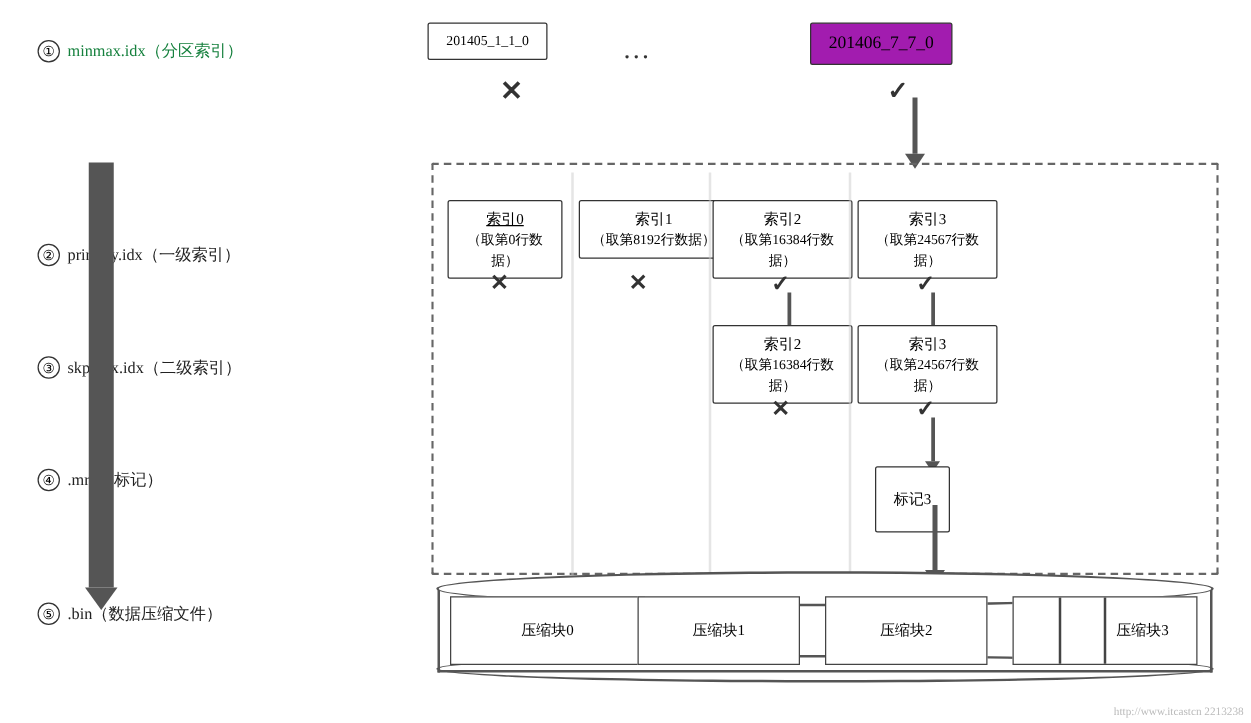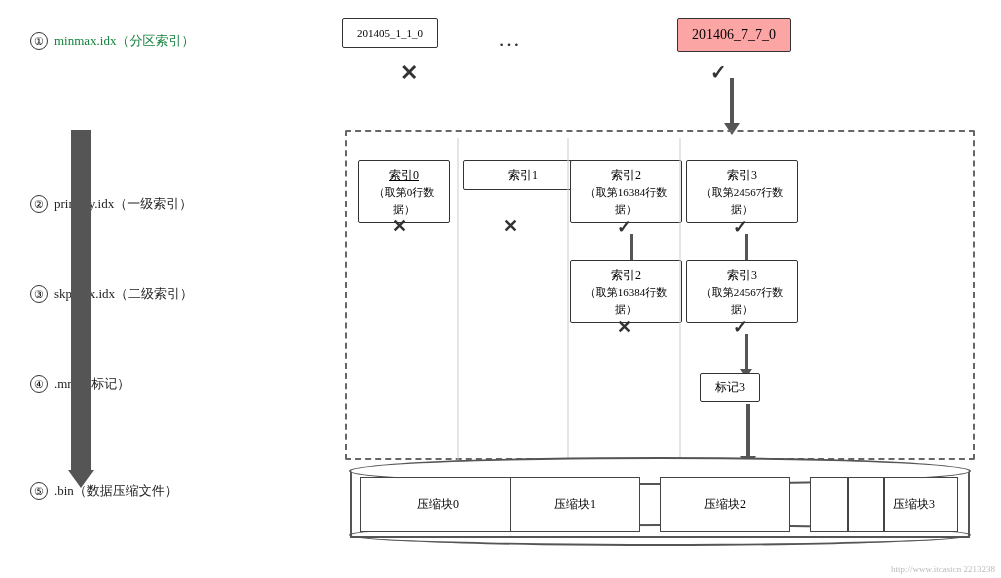--- a/index.html
+++ b/index.html
@@ -54,21 +54,21 @@
     <div style="width:20px; height:340px; background:#555;"></div>
     <div style="width:0;height:0;border-left:13px solid transparent;border-right:13px solid transparent;border-top:18px solid #555;"></div>
   </div>
 
   <div style="position:absolute; left:342px; top:18px; border:1.5px solid #333; padding:8px 14px; background:#fff; font-size:11px; border-radius:2px; white-space:nowrap;">
     <span>201405_1_1_0</span>
   </div>
 
   <div style="position:absolute; left:498px; top:26px; font-size:22px; color:#333; letter-spacing:4px;">…</div>
 
-  <div style="position:absolute; left:677px; top:18px; border:1.5px solid #333; padding:8px 14px; background:#fca5a5; font-size:14px; border-radius:2px; white-space:nowrap;text-align:center;">
+  <div style="position:absolute; left:648px; top:18px; border:1.5px solid #333; padding:8px 14px; background:#a21caf; font-size:14px; border-radius:2px; white-space:nowrap;text-align:center;">
     <span>201406_7_7_0</span>
   </div>
 
   <div style="position:absolute; left:400px; top:60px; font-size:22px; color:#333; font-weight:bold;">✕</div>
 
   <div style="position:absolute; left:710px; top:60px; font-size:20px; color:#333; font-weight:bold;">✓</div>
 
   <div style="position:absolute; left:724px; top:78px; display:flex; flex-direction:column; align-items:center;">
     <div style="width:4px; height:45px; background:#555;"></div>
     <div style="width:0;height:0;border-left:8px solid transparent;border-right:8px solid transparent;border-top:12px solid #555;"></div>
@@ -78,20 +78,21 @@
 
   <div style="position:absolute; left:358px; top:160px; border:1.5px solid #333; background:#fff; text-align:center; padding:5px 6px; border-radius:2px; font-size:11px; line-height:1.5; width:92px;">
     <div style="font-size:12px;text-decoration:underline;">索引0</div>
     <div>（取第0行数据）</div>
   </div>
 
   <div style="position:absolute; left:392px; top:215px; font-size:18px; color:#333; font-weight:bold;">✕</div>
 
   <div style="position:absolute; left:463px; top:160px; border:1.5px solid #333; background:#fff; text-align:center; padding:5px 6px; border-radius:2px; font-size:11px; line-height:1.5; width:120px;">
     <div style="font-size:12px;">索引1</div>
+    <div>（取第8192行数据）</div>
   </div>
 
   <div style="position:absolute; left:503px; top:215px; font-size:18px; color:#333; font-weight:bold;">✕</div>
 
   <div style="position:absolute; left:570px; top:160px; border:1.5px solid #333; background:#fff; text-align:center; padding:5px 6px; border-radius:2px; font-size:11px; line-height:1.5; width:112px;">
     <div style="font-size:12px;">索引2</div>
     <div>（取第16384行数据）</div>
   </div>
 
   <div style="position:absolute; left:617px; top:216px; font-size:18px; color:#333; font-weight:bold;">✓</div>
@@ -125,21 +126,21 @@
     <div>（取第24567行数据）</div>
   </div>
 
   <div style="position:absolute; left:733px; top:316px; font-size:18px; color:#333; font-weight:bold;">✓</div>
 
   <div style="position:absolute; left:740px; top:334px; display:flex; flex-direction:column; align-items:center;">
     <div style="width:3px; height:35px; background:#555;"></div>
     <div style="width:0;height:0;border-left:6px solid transparent;border-right:6px solid transparent;border-top:9px solid #555;"></div>
   </div>
 
-  <div style="position:absolute; left:700px; top:373px; border:1.5px solid #333; background:#fff; text-align:center; padding:5px 14px; border-radius:2px; font-size:12px; white-space:nowrap;">
+  <div style="position:absolute; left:700px; top:373px; border:1.5px solid #333; background:#fff; text-align:center; padding:17px 14px; border-radius:2px; font-size:12px; white-space:nowrap;">
     <span>标记3</span>
   </div>
 
   <div style="position:absolute; left:740px; top:404px; display:flex; flex-direction:column; align-items:center;">
     <div style="width:4px; height:52px; background:#555;"></div>
     <div style="width:0;height:0;border-left:8px solid transparent;border-right:8px solid transparent;border-top:12px solid #555;"></div>
   </div>
 
   <div style="position:absolute; left:350px; top:455px; width:620px; height:90px;">
 

